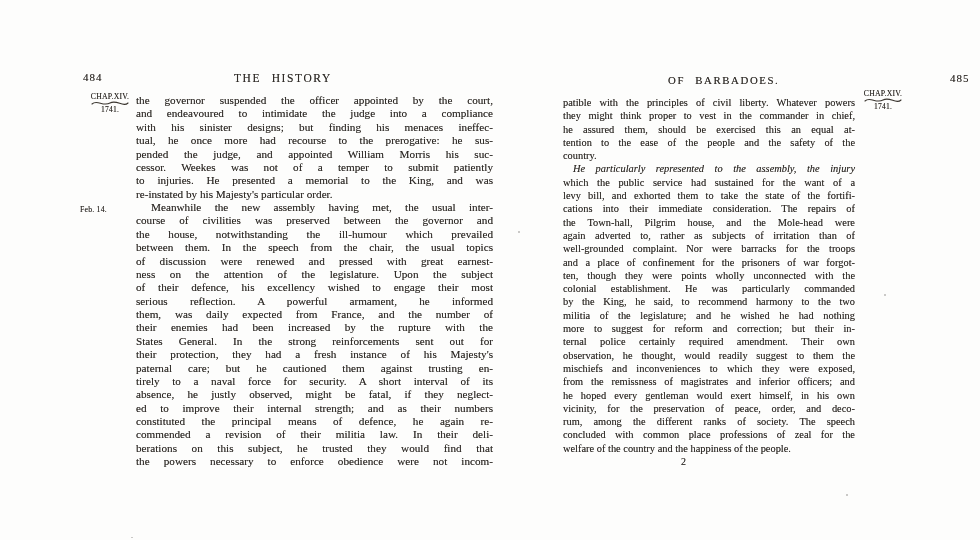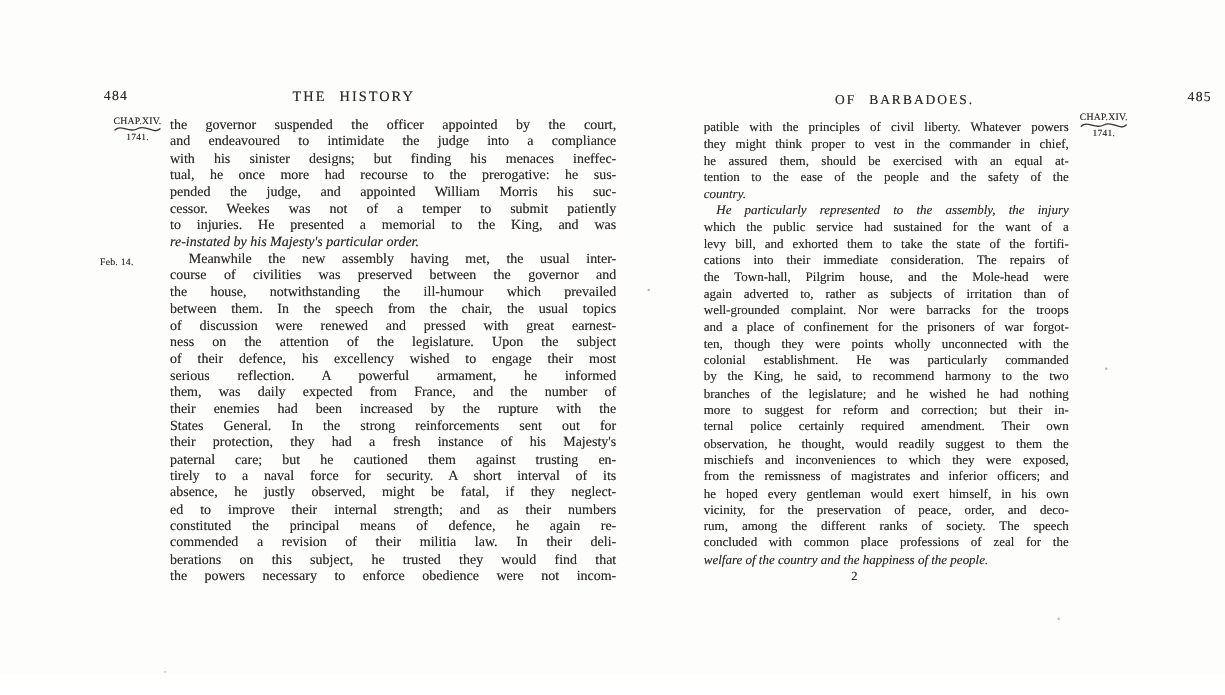--- a/index.html
+++ b/index.html
@@ -32,21 +32,21 @@
   
   .body-col{position:absolute;}
   #left-body{left:136px;top:94px;width:357px;font-size:11.2px;line-height:13.37px;}
   #right-body{left:563px;top:96px;width:292px;font-size:10.4px;line-height:13.3px;}
   .line{
     text-align:justify;
     text-align-last:justify;
     white-space:normal;
     height:1em;height:auto;
   }
-  .line.no-just{text-align-last:left;font-style:italic;}
+  .line.no-just{text-align-last:left;}
   #left-body .line.indent{padding-left:15px;}
   #right-body .line.indent{padding-left:10px;font-style:italic;}
 
   
   #sig-mark{position:absolute;left:681px;top:456px;font-size:10px;}
 
   
   .speck{position:absolute;background:rgba(60,55,50,.35);border-radius:50%;}
 </style>
 </head>
@@ -105,35 +105,35 @@
     <span>CHAP.XIV.</span>
     <svg class="flourish" width="40" height="7" viewBox="0 0 40 7">
       <path d="M2 4 C7 -1 13 7 20 3 C27 -1 33 8 38 3" fill="none" stroke="#3a352f" stroke-width="1.1" stroke-linecap="round"></path>
     </svg>
     <span class="year">1741.</span>
   </div>
 
   <div class="body-col soft" id="right-body">
       <div class="line">patible with the principles of civil liberty. Whatever powers</div>
       <div class="line">they might think proper to vest in the commander in chief,</div>
-      <div class="line">he assured them, should be exercised with an equal at-</div>
+      <div class="line">he assured them, should be exercised this an equal at-</div>
       <div class="line">tention to the ease of the people and the safety of the</div>
       <div class="line no-just">country.</div>
       <div class="line indent">He particularly represented to the assembly, the injury</div>
       <div class="line">which the public service had sustained for the want of a</div>
       <div class="line">levy bill, and exhorted them to take the state of the fortifi-</div>
       <div class="line">cations into their immediate consideration. The repairs of</div>
       <div class="line">the Town-hall, Pilgrim house, and the Mole-head were</div>
       <div class="line">again adverted to, rather as subjects of irritation than of</div>
       <div class="line">well-grounded complaint. Nor were barracks for the troops</div>
       <div class="line">and a place of confinement for the prisoners of war forgot-</div>
       <div class="line">ten, though they were points wholly unconnected with the</div>
       <div class="line">colonial establishment. He was particularly commanded</div>
       <div class="line">by the King, he said, to recommend harmony to the two</div>
-      <div class="line">branches of the legislature; and he wished he had nothing</div>
+      <div class="line">militia of the legislature; and he wished he had nothing</div>
       <div class="line">more to suggest for reform and correction; but their in-</div>
       <div class="line">ternal police certainly required amendment. Their own</div>
       <div class="line">observation, he thought, would readily suggest to them the</div>
       <div class="line">mischiefs and inconveniences to which they were exposed,</div>
       <div class="line">from the remissness of magistrates and inferior officers; and</div>
       <div class="line">he hoped every gentleman would exert himself, in his own</div>
       <div class="line">vicinity, for the preservation of peace, order, and deco-</div>
       <div class="line">rum, among the different ranks of society. The speech</div>
       <div class="line">concluded with common place professions of zeal for the</div>
       <div class="line no-just">welfare of the country and the happiness of the people.</div>

